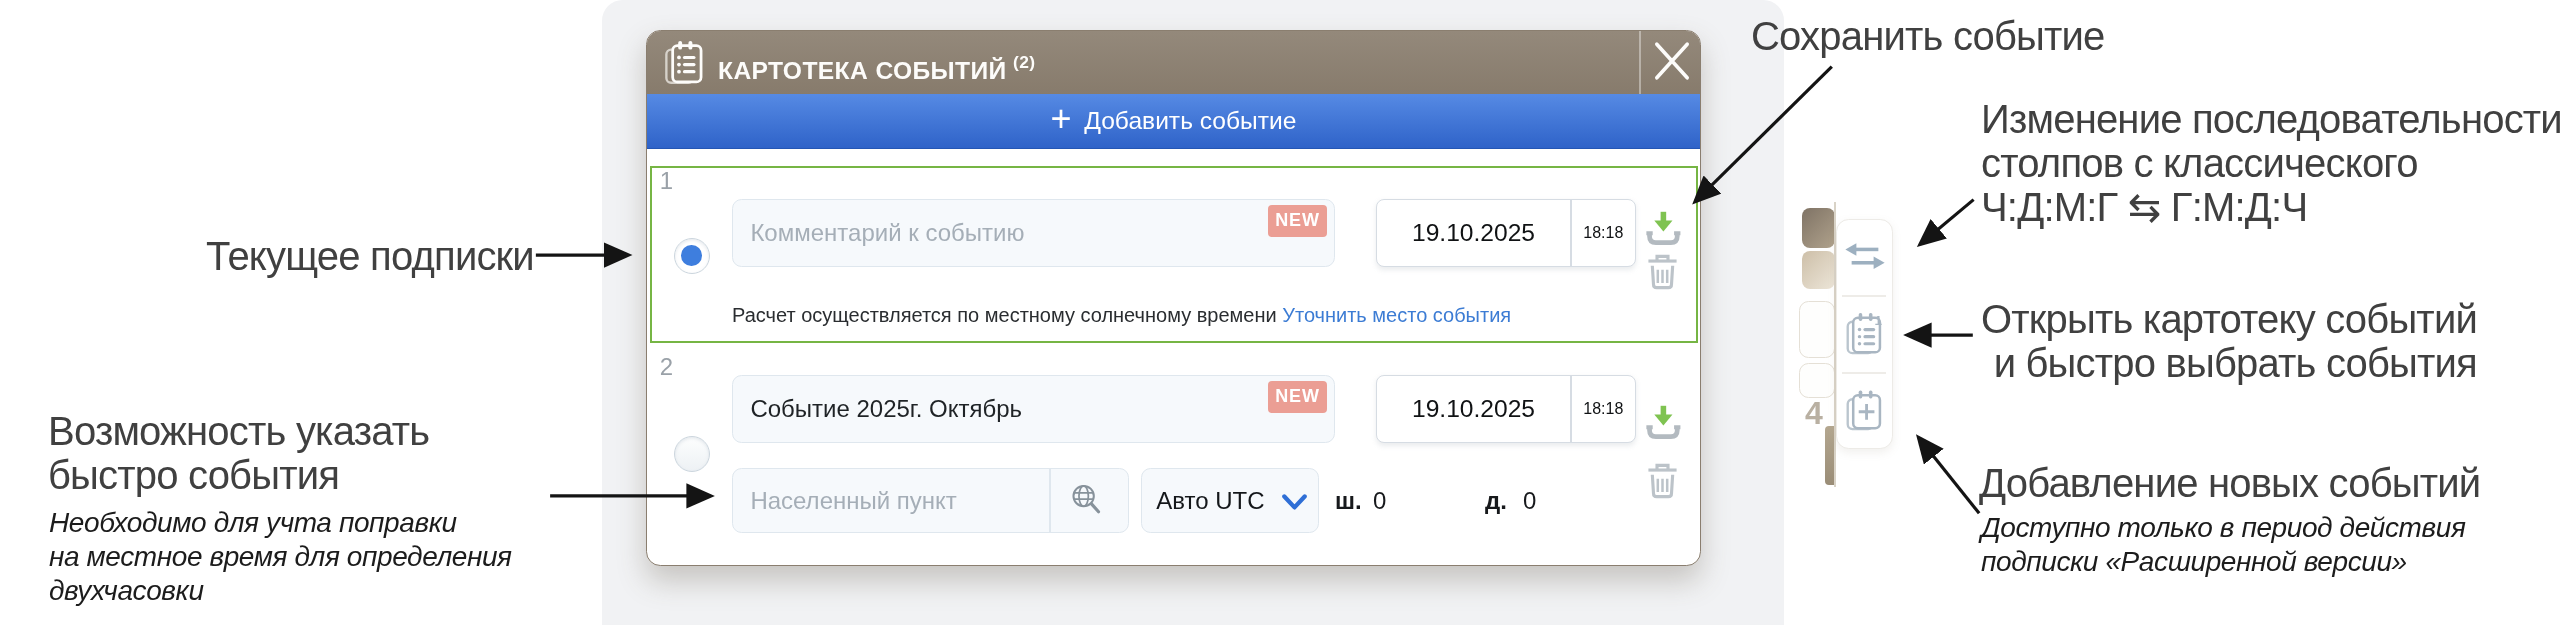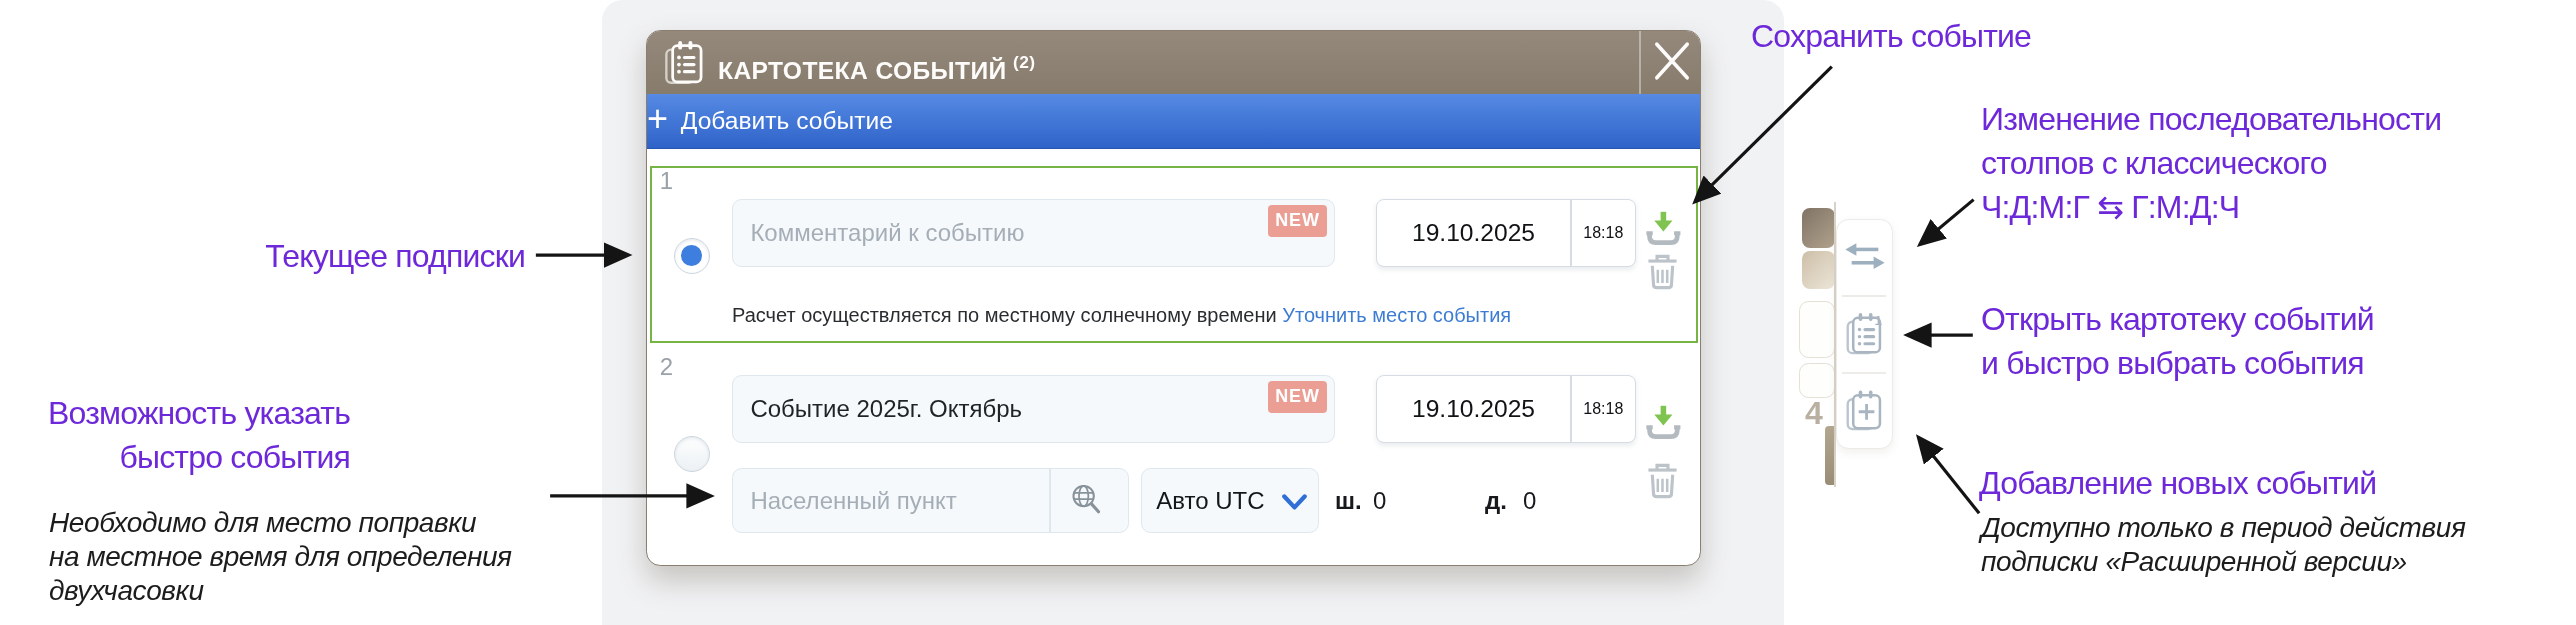--- a/index.html
+++ b/index.html
@@ -20,21 +20,21 @@
   .dlg-header .hdr-icon{ position:absolute; left:17.4px; top:8.7px; }
   .dlg-title{ position:absolute; left:71px; top:0; height:63px; line-height:63px;
               color:#fdfcfa; font-size:24.6px; font-weight:bold; letter-spacing:0.4px; }
   .dlg-count{ color:#fdfcfa; font-size:17.4px; font-weight:600; vertical-align:11px; margin-left:6.3px; }
   .hdr-sep{ position:absolute; left:992px; top:0; width:1.6px; height:63px; background:rgba(255,255,255,.38); }
   .close-btn{ position:absolute; left:994px; top:0; width:62px; height:63px; background:transparent;
               border:none; cursor:pointer; display:flex; align-items:center; justify-content:center; }
 
   .add-btn{ position:absolute; left:0; top:63px; width:100%; height:55px; border:none; cursor:pointer;
             background:linear-gradient(#568ae4,#2f63c9); color:#ffffff; font-size:24.6px;
-            font-family:"Liberation Sans", sans-serif; display:flex; align-items:center; 
+            font-family:"Liberation Sans", sans-serif; display:flex; align-items:center; justify-content:center;
             border-bottom:1.6px solid #2456b4; }
   .add-btn .plus{ font-size:36px; font-weight:400; margin-right:12.7px; line-height:0; position:relative; top:-1.6px; }
 
   .event-box1{ position:absolute; left:3.2px; top:135px; width:1048px; height:177px;
                border:2.4px solid #76b544; background:#ffffff; }
   .ev-num{ position:absolute; font-size:24px; color:#9aa1a8; }
   .radio{ position:absolute; width:36px; height:36px; border-radius:50%; background:#ffffff;
           border:1.6px solid #ccd6de; box-shadow:inset 0 1.6px 3.2px rgba(120,140,160,.18); cursor:pointer; }
   .radio.sel::after{ content:""; position:absolute; left:6.3px; top:6.3px; width:20.6px; height:20.6px;
                      border-radius:50%; background:#3e7ede; }
@@ -87,21 +87,21 @@
                background:linear-gradient(#b4a790,#9a8d77); }
 
   .side-toolbar{ position:absolute; left:1836px; top:219px; width:57px; height:230px; background:#ffffff;
                  border:1.6px solid #edebe7; border-radius:12.7px; box-shadow:0 3.2px 8px rgba(150,140,120,.12); }
   .tb-btn{ position:absolute; left:0; width:100%; height:76px; background:transparent; border:none;
            cursor:pointer; display:flex; align-items:center; justify-content:center; }
   .tb-sep{ position:absolute; left:4.8px; width:44px; height:1.6px; background:#eeece8; }
   .tb-badge{ position:absolute; left:32px; top:4px; font-size:13.5px; color:#a9b6c2; font-weight:bold; }
 
   
-  .ann{ position:absolute; color:#6d28d9; font-size:32px; letter-spacing:-0.8px; line-height:44px; white-space:nowrap; }
+  .ann{ position:absolute; color:#404040; font-size:40px; letter-spacing:-0.8px; line-height:44px; white-space:nowrap; }
   .ann-it{ position:absolute; color:#1c1c1c; font-size:28px; font-style:italic; letter-spacing:-0.4px;
            line-height:34px; white-space:nowrap; }
   .arrows{ position:absolute; left:0; top:0; pointer-events:none; }
 </style>
 </head>
 <body>
 
 <div class="canvas">
 
   <div class="app-bg"></div>
@@ -289,39 +289,39 @@
           <rect x="20" y="4" width="4.5" height="10" rx="2" fill="#a9b6c2"></rect>
           <rect x="33" y="4" width="4.5" height="10" rx="2" fill="#a9b6c2"></rect>
           <path d="M30 21 v20 M20 31 h20" stroke="#a9b6c2" stroke-width="3.6"></path>
         </svg>
       </span>
     </button>
   </div>
 
   <div class="ann" style="left:206px; top:234px; width:319px; text-align:right;">Текущее подписки</div>
 
-  <div class="ann" style="left:48px; top:391px;text-align:right;">
+  <div class="ann" style="left:48px; top:409px;">
     <div>Возможность указать</div>
     <div>быстро события</div>
   </div>
   <div class="ann-it" style="left:49px; top:506px;">
-    <div>Необходимо для место поправки</div>
+    <div>Необходимо для учта поправки</div>
     <div>на местное время для определения</div>
     <div>двухчасовки</div>
   </div>
 
   <div class="ann" style="left:1751px; top:14.3px;">Сохранить событие</div>
 
   <div class="ann" style="left:1981px; top:97px;">
     <div>Изменение последовательности</div>
     <div>столпов с классического</div>
     <div>Ч:Д:М:Г ⇆ Г:М:Д:Ч</div>
   </div>
 
-  <div class="ann" style="left:1981px; top:297px;">
+  <div class="ann" style="left:1981px; top:297px;text-align:right;">
     <div>Открыть картотеку событий</div>
     <div>и быстро выбрать события</div>
   </div>
 
   <div class="ann" style="left:1979px; top:461px;">Добавление новых событий</div>
   <div class="ann-it" style="left:1981px; top:511px;">
     <div>Доступно только в период действия</div>
     <div>подписки «Расширенной версии»</div>
   </div>
 

